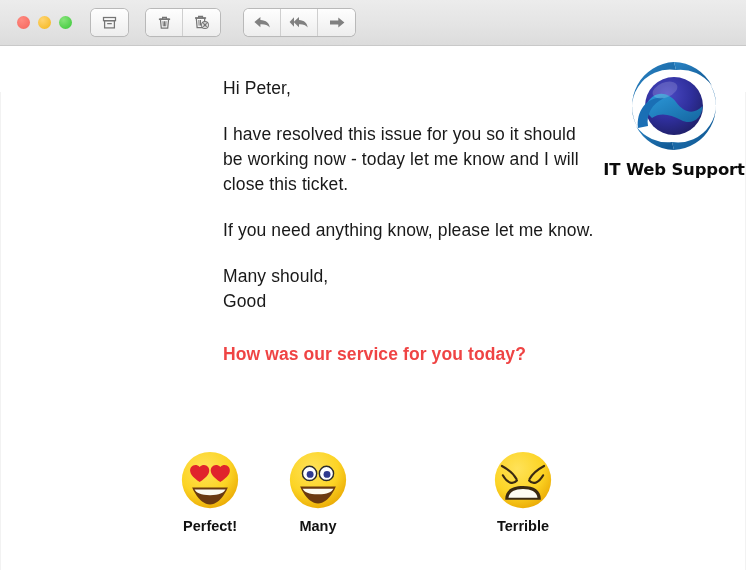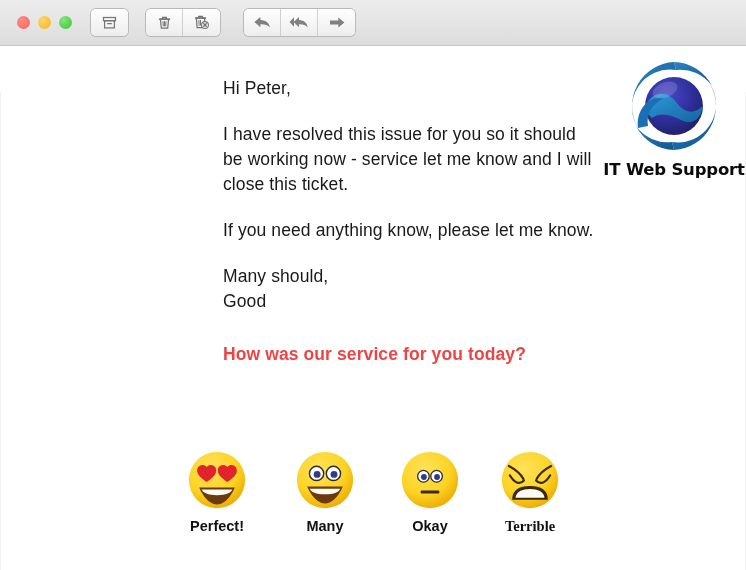--- a/index.html
+++ b/index.html
@@ -125,21 +125,21 @@
     font-size: 16.5px;
     font-weight: bold;
     color: #0b0b0b;
     letter-spacing: -0.2px;
     white-space: nowrap;
   }
 
   
   .ratings {
     position: absolute;
-    left: 186px;
+    left: 179px;
     top: 404px;
     width: 400px;
     height: 100px;
   }
   .rating {
     position: absolute;
     top: 0;
     width: 62px;
     text-align: center;
     cursor: pointer;
@@ -148,21 +148,21 @@
   .rating .rlabel {
     margin-top: 8px;
     font-size: 14.5px;
     font-weight: bold;
     color: #111111;
     white-space: nowrap;
   }
   .r0 { left: 0px; }
   .r1 { left: 108px; }
   .r2 { left: 213px; }
-  .r3 { left: 313px; font-family: Liberation Serif, serif; }
+  .r3 { left: 313px; }
 
   .edge-left  { position: absolute; left: 0;  top: 46px; width: 1px; height: 524px; background: #f2f2f2; }
   .edge-right { position: absolute; right: 0; top: 46px; width: 1px; height: 524px; background: #f2f2f2; }
 </style>
 </head>
 <body>
 
 <div id="app">
 
   <div class="titlebar">
@@ -281,21 +281,21 @@
         <path d="M14 72 C 12 54, 24 40, 40 42 C 28 48, 22 58, 24 70 Z" fill="#1a6fb5"></path>
         <path d="M86 28 C 88 46, 76 60, 60 58 C 72 52, 78 42, 76 30 Z" fill="#1a6fb5" opacity="0.0"></path>
 
         <ellipse cx="41" cy="34" rx="13" ry="7.5" fill="#ffffff" opacity="0.16" transform="rotate(-22 41 34)"></ellipse>
       </svg>
       <div class="logo-text">IT Web Support</div>
     </div>
 
     <div class="content">
       <div class="para">Hi Peter,</div>
-      <div class="para">I have resolved this issue for you so it should be working now - service let me know and I will close this ticket.</div>
+      <div class="para">I have resolved this issue for you so it should be working now - today let me know and I will close this ticket.</div>
       <div class="para">If you need anything know, please let me know.</div>
       <div class="para signoff">
         <div>Many should,</div>
         <div>Good</div>
       </div>
       <div class="survey-q">How was our service for you today?</div>
     </div>
 
     <div class="ratings">
 
@@ -330,38 +330,20 @@
           <circle cx="23" cy="25" r="7.6" fill="#ffffff" stroke="#2b2b2b" stroke-width="1.5"></circle>
           <circle cx="41" cy="25" r="7.6" fill="#ffffff" stroke="#2b2b2b" stroke-width="1.5"></circle>
           <circle cx="23.6" cy="26" r="3.7" fill="#2f3a8f"></circle>
           <circle cx="41.6" cy="26" r="3.7" fill="#2f3a8f"></circle>
           <path d="M13 39 C13 39, 20 57, 32 57 C44 57, 51 39, 51 39 Z" fill="#6b3a10"></path>
           <path d="M15.6 41.2 L48.4 41.2 C47 44.4, 41.6 47.3, 32 47.3 C22.4 47.3, 17 44.4, 15.6 41.2 Z" fill="#fdfcf2"></path>
         </svg>
         <div class="rlabel">Many</div>
       </div>
 
-      <div class="rating r2">
-        <svg class="face" viewBox="0 0 64 64">
-          <defs>
-            <radialGradient id="fg3" cx="40%" cy="30%" r="78%">
-              <stop offset="0%" stop-color="#ffe259"></stop>
-              <stop offset="58%" stop-color="#fcd425"></stop>
-              <stop offset="100%" stop-color="#e8a400"></stop>
-            </radialGradient>
-          </defs>
-          <circle cx="32" cy="32" r="30" fill="url(#fg3)"></circle>
-          <circle cx="25" cy="28" r="6.2" fill="#ffffff" stroke="#2b2b2b" stroke-width="1.4"></circle>
-          <circle cx="39" cy="28" r="6.2" fill="#ffffff" stroke="#2b2b2b" stroke-width="1.4"></circle>
-          <circle cx="25.5" cy="28.8" r="3.1" fill="#2f3a8f"></circle>
-          <circle cx="39.5" cy="28.8" r="3.1" fill="#2f3a8f"></circle>
-          <rect x="22" y="43.2" width="20" height="3.2" rx="1.3" fill="#3a2a12"></rect>
-        </svg>
-        <div class="rlabel">Okay</div>
-      </div>
 
       <div class="rating r3">
         <svg class="face" viewBox="0 0 64 64">
           <defs>
             <radialGradient id="fg4" cx="40%" cy="30%" r="78%">
               <stop offset="0%" stop-color="#ffe259"></stop>
               <stop offset="58%" stop-color="#fcd425"></stop>
               <stop offset="100%" stop-color="#e8a400"></stop>
             </radialGradient>
           </defs>

